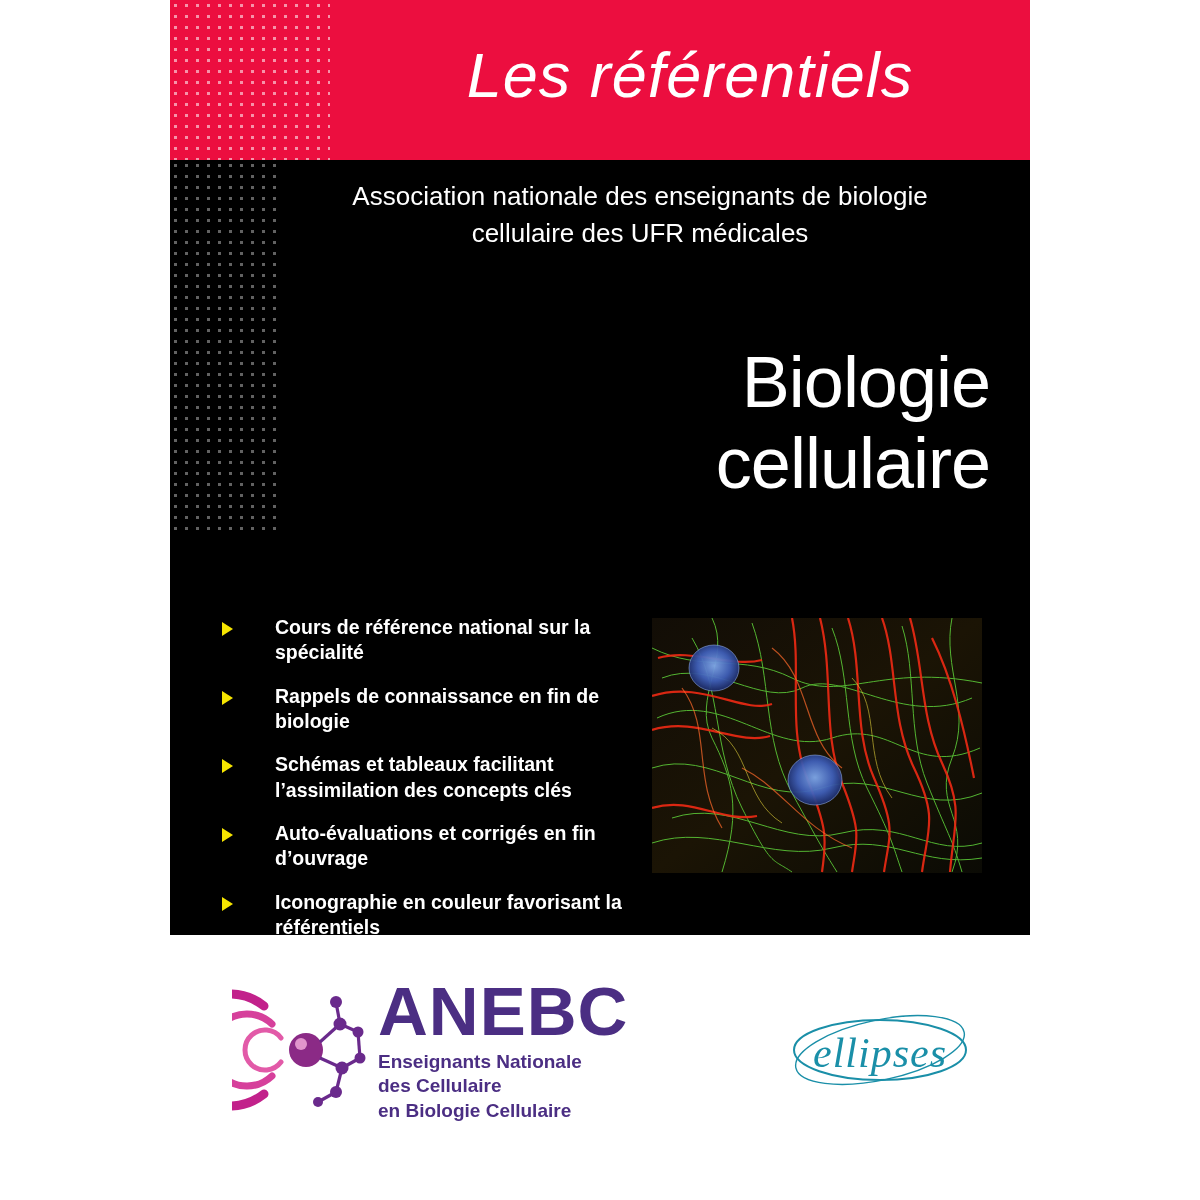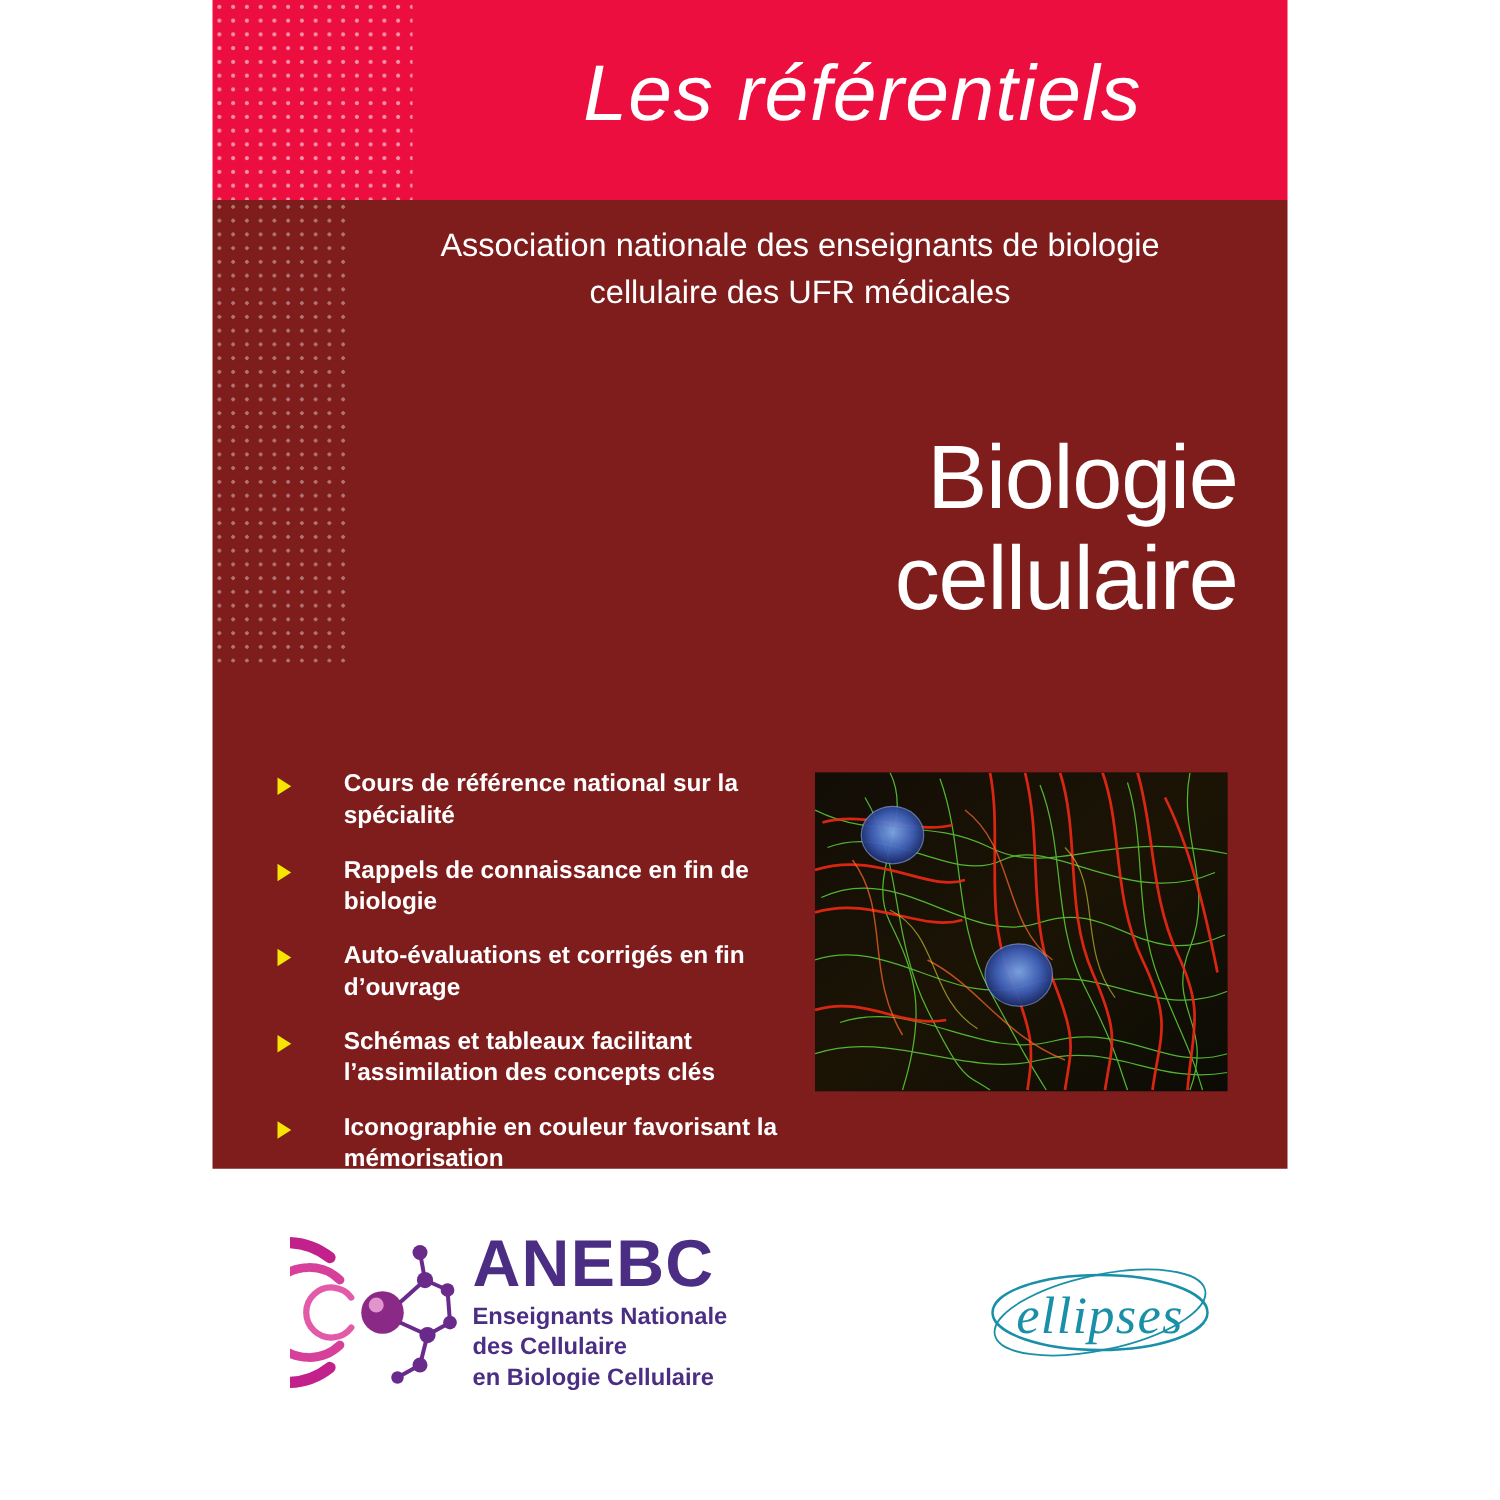--- a/index.html
+++ b/index.html
@@ -39,21 +39,21 @@
     font-weight:400;
     letter-spacing:1px;
     line-height:1;
     white-space:nowrap;
   }
   
   .blue-panel{
     position:absolute;
     left:170px;top:160px;
     width:860px;height:775px;
-    background:#7f1d1d;
+    background:#000000;
     overflow:hidden;
   }
   .blue-panel .dots{
     position:absolute;left:0;top:0;width:110px;height:370px;
     background-image:radial-gradient(rgba(255,255,255,.55) 1.5px, transparent 1.6px);
     background-size:11px 11px;
     opacity:.7;
   }
   .assoc{
     position:absolute;
@@ -122,21 +122,21 @@
   .anebc{
     position:absolute;
     left:232px;top:20px;
     width:400px;height:150px;
     display:flex;align-items:center;
   }
   .anebc-mark{flex:0 0 auto;width:140px;height:140px;position:relative;}
   .anebc-text{margin-left:6px;}
   .anebc-name{
     color:#4b2e83;
-    font-size:53px;
+    font-size:69px;
     font-weight:bold;
     letter-spacing:1px;
     line-height:1;
   }
   .anebc-sub{
     color:#4b2e83;
     font-size:19px;
     font-weight:bold;
     line-height:1.28;
     margin-top:4px;
@@ -184,29 +184,29 @@
       <div class="feature">
         <span class="tri"></span>
         <span class="txt">Cours de référence national sur la spécialité</span>
       </div>
       <div class="feature">
         <span class="tri"></span>
         <span class="txt">Rappels de connaissance en fin de biologie</span>
       </div>
       <div class="feature">
         <span class="tri"></span>
+        <span class="txt">Schémas et tableaux facilitant l’assimilation des concepts clés</span>
+      </div>
+      <div class="feature">
+        <span class="tri"></span>
         <span class="txt">Auto-évaluations et corrigés en fin d’ouvrage</span>
       </div>
       <div class="feature">
         <span class="tri"></span>
-        <span class="txt">Schémas et tableaux facilitant l’assimilation des concepts clés</span>
-      </div>
-      <div class="feature">
-        <span class="tri"></span>
-        <span class="txt">Iconographie en couleur favorisant la mémorisation</span>
+        <span class="txt">Iconographie en couleur favorisant la référentiels</span>
       </div>
     </div>
 
     <div class="cell-img" title="Micrographie de fluorescence de cellules avec cytosquelette rouge et vert et noyaux bleus">
       <svg width="330" height="255" viewBox="0 0 330 255" xmlns="http://www.w3.org/2000/svg" aria-hidden="true">
         <defs>
           <radialGradient id="nuc" cx="50%" cy="45%" r="55%">
             <stop offset="0%" stop-color="#7fa7e8"></stop>
             <stop offset="60%" stop-color="#3f5fb8"></stop>
             <stop offset="100%" stop-color="#1b2a66"></stop>

